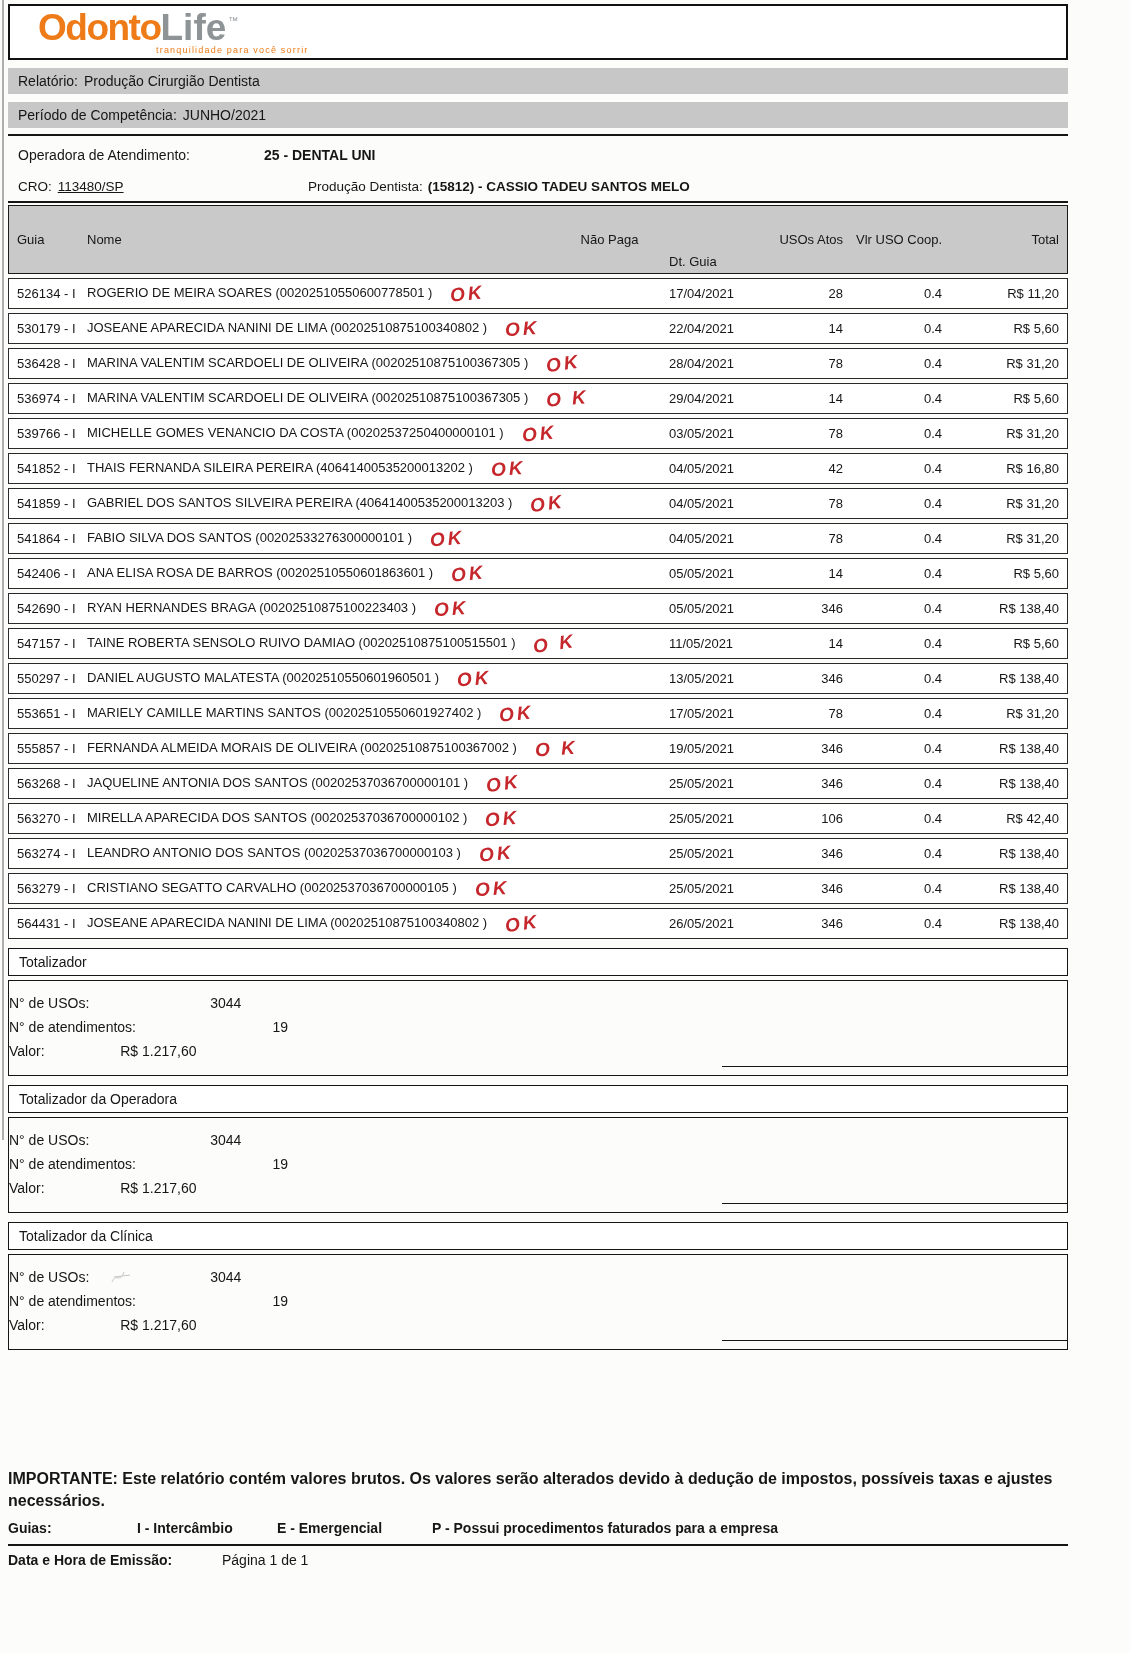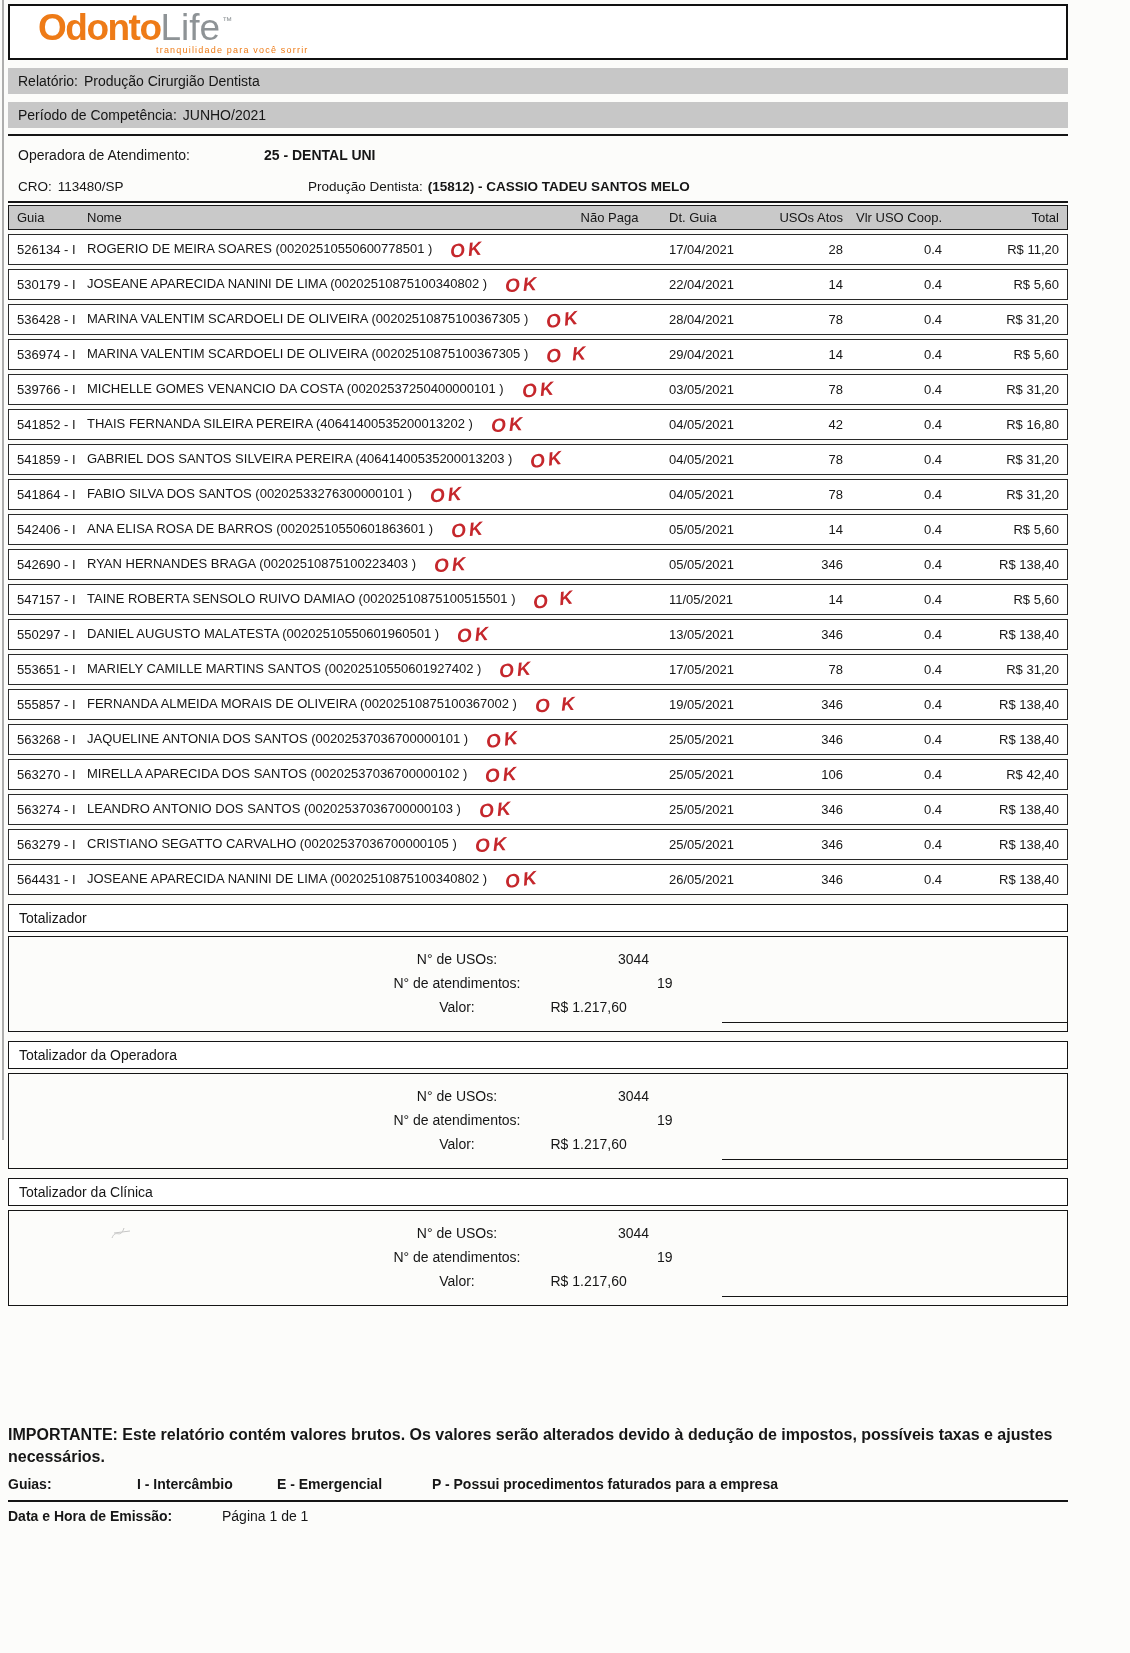--- a/index.html
+++ b/index.html
@@ -10,68 +10,68 @@
     color:#161616;position:relative;overflow:hidden;
   }
   .page{position:absolute;left:0;top:0;width:1130px;height:1653px;
     padding:4px 62px 5px 8px;box-sizing:border-box;}
   .scan-edge{position:absolute;left:2px;top:0;width:2px;height:1140px;background:#3a3a3a;opacity:.4;}
 
   
   .logo-box{border:2px solid #101010;height:56px;background:#fff;padding:3px 0 0 28px;box-sizing:border-box;position:relative;}
   .logo{display:flex;align-items:baseline;line-height:1;}
   .logo-odonto{font-size:37px;font-weight:800;color:#ee7b17;letter-spacing:-1.5px;}
-  .logo-life{font-size:37px;font-weight:400;color:#8e9396;}
+  .logo-life{font-size:37px;font-weight:700;color:#8e9396;}
   .logo-tm{font-size:10px;color:#8e9396;position:relative;top:-16px;margin-left:2px;}
   .logo-tagline{font-size:9px;color:#ee7b17;margin:-1px 0 0 118px;letter-spacing:1.2px;}
 
   
   .bar{background:#c7c7c7;margin-top:8px;padding:5px 10px;font-size:14px;}
   .bar .lbl{margin-right:6px;}
   .hline{height:2px;background:#151515;margin-top:6px;}
 
   .razao{background:#b3b3b3;margin-top:10px;padding:6px 10px 8px;font-size:13.5px;}
   .razao-row{display:flex;padding:4px 0;}
   .razao-lbl{width:112px;}
   .razao-row.cnpj .razao-lbl{padding-left:8px;width:104px;}
   .razao-val{font-weight:bold;}
 
   .operadora{margin-top:8px;padding:3px 10px;font-size:14px;display:flex;}
   .operadora .op-lbl{width:246px;}
   .operadora .op-val{font-weight:bold;}
 
   .cro-row{margin-top:10px;padding:3px 10px 7px;font-size:13.5px;display:flex;border-bottom:2px solid #151515;}
   .cro-left{width:290px;}
-  .cro-left .v{margin-left:6px;}
+  .cro-left .v{margin-left:6px;text-decoration:underline;}
   .dent .v{margin-left:5px;font-weight:600;}
 
   
   .thead{display:flex;background:#c9c9c9;border:1px solid #1a1a1a;margin-top:2px;padding:4px 0;font-size:13px;align-items:center;}
   .th-guia{width:78px;padding-left:8px;box-sizing:border-box;}
   .th-nome{flex:1;}
   .th-naopaga{width:95px;text-align:center;}
-  .th-dt{width:100px;padding-left:12px;box-sizing:border-box;}
+  .th-dt{width:100px;padding-left:12px;box-sizing:border-box;margin-top:44px;}
   .th-usos{width:90px;text-align:right;padding-right:4px;box-sizing:border-box;}
   .th-vlr{width:105px;text-align:right;padding-right:10px;box-sizing:border-box;}
   .th-total{width:115px;text-align:right;padding-right:8px;box-sizing:border-box;}
 
   .guia-row{display:flex;align-items:center;border:1px solid #2a2a2a;margin-top:4px;min-height:31px;font-size:13px;background:#fff;box-sizing:border-box;}
   .c-guia{width:78px;padding-left:8px;box-sizing:border-box;}
   .c-nome{flex:1;}
   .ok-mark{display:inline-block;color:#c5272c;font-size:19px;font-weight:bold;font-style:italic;letter-spacing:3px;margin-left:18px;line-height:.8;vertical-align:middle;}
   .c-dt{width:100px;padding-left:12px;box-sizing:border-box;}
   .c-usos{width:90px;text-align:right;padding-right:4px;box-sizing:border-box;}
   .c-vlr{width:105px;text-align:right;padding-right:10px;box-sizing:border-box;}
   .c-total{width:115px;text-align:right;padding-right:8px;box-sizing:border-box;}
 
   
   .tot{margin-top:9px;}
   .tot-title{border:1px solid #151515;padding:5px 10px;font-size:14px;background:#fff;}
   .tot-body{border:1px solid #151515;margin-top:4px;padding:10px 0 6px;min-height:96px;box-sizing:border-box;position:relative;}
-  .tot-line{display:flex;justify-content:center;font-size:14px;padding:4px 0;}
+  .tot-line{display:flex;justify-content:flex-start;font-size:14px;padding:4px 0;}
   .tot-val{width:152px;text-align:right;padding-right:10px;}
   .tot-underline{border-bottom:1.5px solid #151515;width:345px;margin:3px 0 0 auto;}
   .pencil-mark{position:absolute;left:100px;top:12px;opacity:.55;}
 
   
   .spacer{height:118px;}
   .footer-important{font-size:16px;line-height:1.35;font-weight:bold;}
   .guias-legend{display:flex;margin-top:9px;font-size:14px;font-weight:600;}
   .guias-legend .g0{width:85px;}
   .guias-legend .g1{width:140px;margin-left:44px;}

